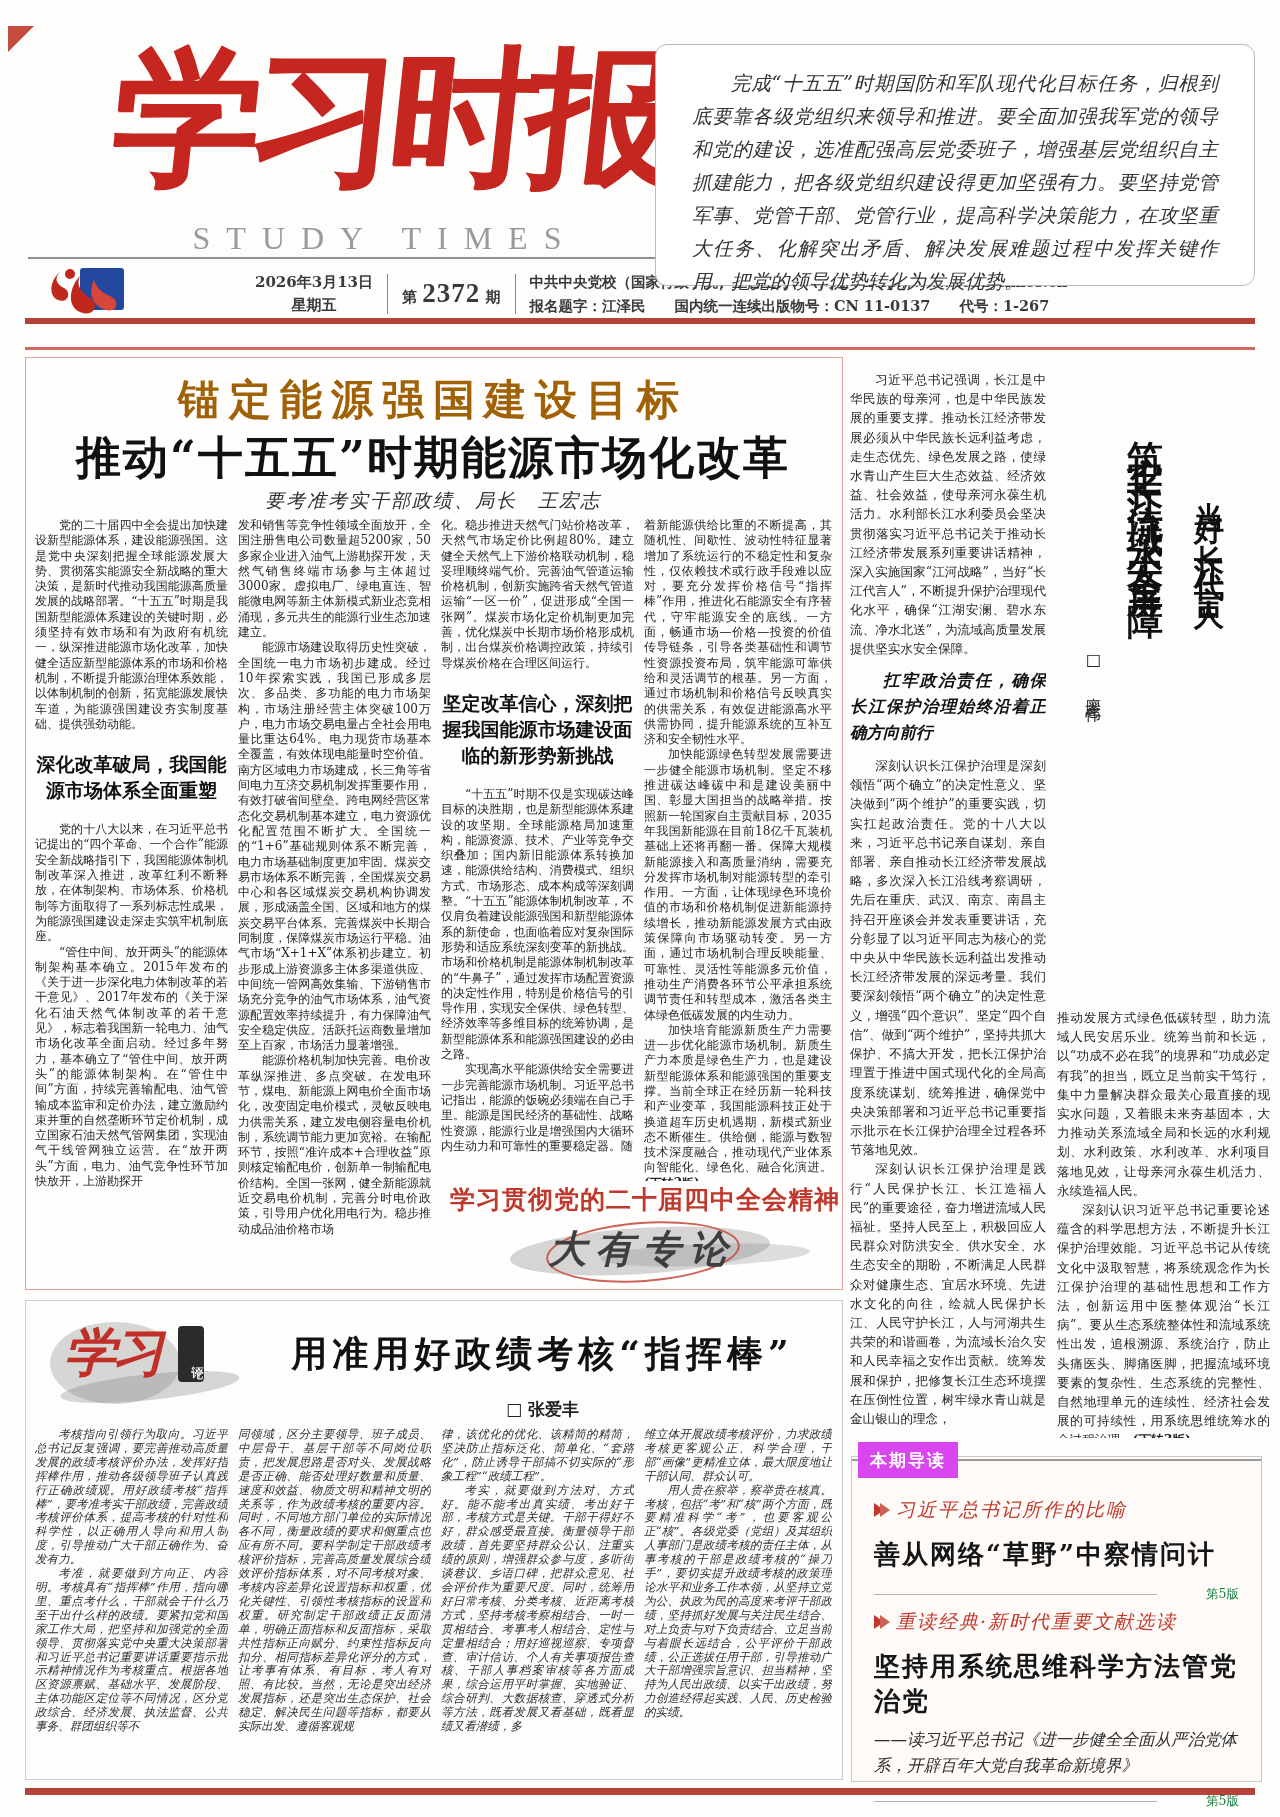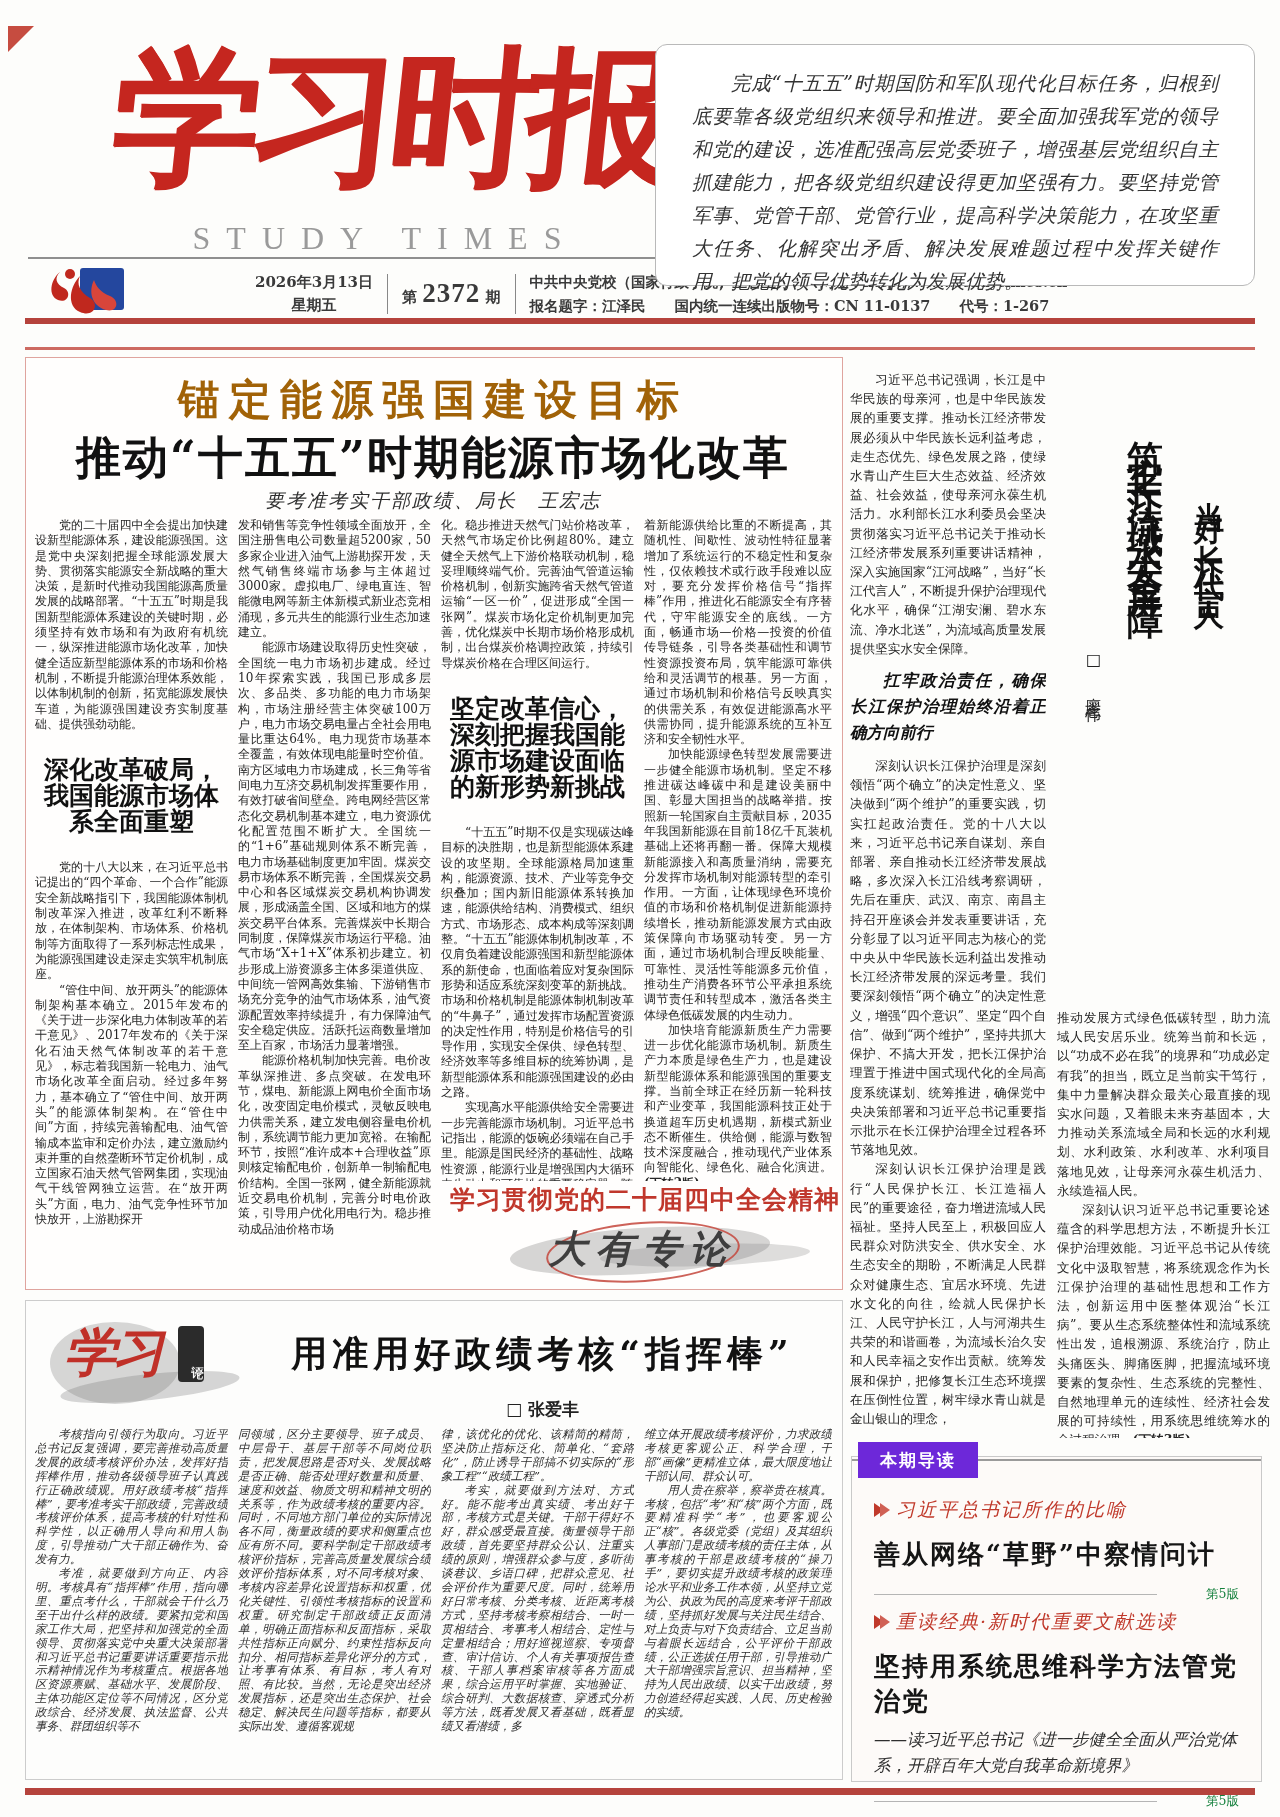--- a/index.html
+++ b/index.html
@@ -30,21 +30,21 @@
   .remarks p{margin:12px;font-size:19.5px;line-height:33px;text-align:justify;text-indent:2em;
       font-style:italic;color:#333;}
   
   .lead-box{left:25px;top:357px;width:816px;height:931px;border:1px solid #dfa49e;background:#fffefd;}
   .lead-h1{left:25px;top:372px;width:816px;text-align:center;font-size:42px;font-weight:bold;letter-spacing:9px;color:#a16207;}
   .lead-h2{left:25px;top:428px;width:816px;text-align:center;font-size:45px;font-weight:bold;letter-spacing:2px;color:#111;}
   .lead-byline{left:25px;top:488px;width:816px;text-align:center;font-size:19px;font-style:italic;color:#2f2f2f;letter-spacing:2px;}
   .ncol{position:absolute;overflow:hidden;font-size:12px;line-height:15.3px;text-align:justify;color:#262626;}
   .ncol p{margin:0;text-indent:2em;}
   .ncol p.cont{text-indent:0;}
-  .ncol .sub{font-weight:bold;font-size:25px;line-height:26px;text-align:center;text-indent:0;margin:25px 0;color:#111;}
+  .ncol .sub{font-weight:bold;font-size:19px;line-height:26px;text-align:center;text-indent:0;margin:19px 0;color:#111;}
   .jump{font-weight:bold;}
   
   .stamp{left:450px;top:1183px;width:385px;height:100px;text-align:center;}
   .stamp .s-line{font-size:25px;font-weight:bold;color:#c0372c;letter-spacing:1px;white-space:nowrap;}
   .stamp .s-wrap{position:relative;margin-top:4px;height:62px;}
   .stamp .smear{position:absolute;left:60px;top:8px;width:260px;height:46px;background:#6d6d6d;opacity:.28;
       border-radius:50%;transform:rotate(-3deg) skewX(-20deg);}
   .stamp .smear2{position:absolute;left:150px;top:24px;width:210px;height:22px;background:#7a7a7a;opacity:.25;
       border-radius:50%;transform:rotate(-2deg);}
   .stamp .oval{position:absolute;left:96px;top:2px;width:190px;height:56px;border:2px solid #c4473c;
@@ -56,21 +56,21 @@
   .ycol p{margin:0;text-indent:2em;}
   .ycol p.cont{text-indent:0;}
   .ycol .ysub{font-weight:bold;font-style:italic;font-size:16.5px;line-height:26px;text-indent:2em;margin:10px 0;color:#111;}
   .vtitle{writing-mode:vertical-rl;font-weight:bold;color:#101010;white-space:nowrap;}
   .vt-main{left:1121px;top:412px;height:600px;font-size:36px;letter-spacing:16px;}
   .vt-kicker{left:1188px;top:478px;height:470px;font-size:30px;letter-spacing:14px;}
   .vt-byline{left:1082px;top:650px;height:110px;writing-mode:vertical-rl;font-size:16px;color:#222;letter-spacing:5px;}
   
   .guide{left:851px;top:1456px;width:411px;height:326px;border:1px solid #c9c9c9;background:#fdfaf8;box-sizing:border-box;}
   .guide-topline{position:absolute;left:0;top:2px;width:100%;height:2px;background:#9a9a9a;}
-  .guide-tab{position:absolute;left:6px;top:-15px;width:120px;height:36px;background:#6d28d9;color:#fff;
+  .guide-tab{position:absolute;left:6px;top:-15px;width:100px;height:36px;background:#d946ef;color:#fff;
       font-size:17px;font-weight:bold;letter-spacing:2px;text-align:center;line-height:36px;}
   .guide-body{position:absolute;left:0;top:20px;width:100%;padding:14px 22px;box-sizing:border-box;}
   .g-kicker{display:flex;align-items:center;font-size:19px;font-style:italic;color:#c0392b;letter-spacing:2px;margin-top:6px;}
   .chev{display:inline-block;margin-right:10px;}
   .chev i{display:inline-block;width:0;height:0;border-left:10px solid #c0392b;border-top:7px solid transparent;
       border-bottom:7px solid transparent;margin-right:-4px;}
   .chev i:last-child{border-left-color:#d06055;}
   .g-head{font-size:26px;font-weight:bold;color:#151515;letter-spacing:2px;margin-top:14px;}
   .g-sub{font-size:16.5px;font-style:italic;color:#2e2e2e;line-height:26px;margin-top:8px;}
   .g-pagerow{display:flex;align-items:center;margin-top:14px;margin-bottom:4px;}

